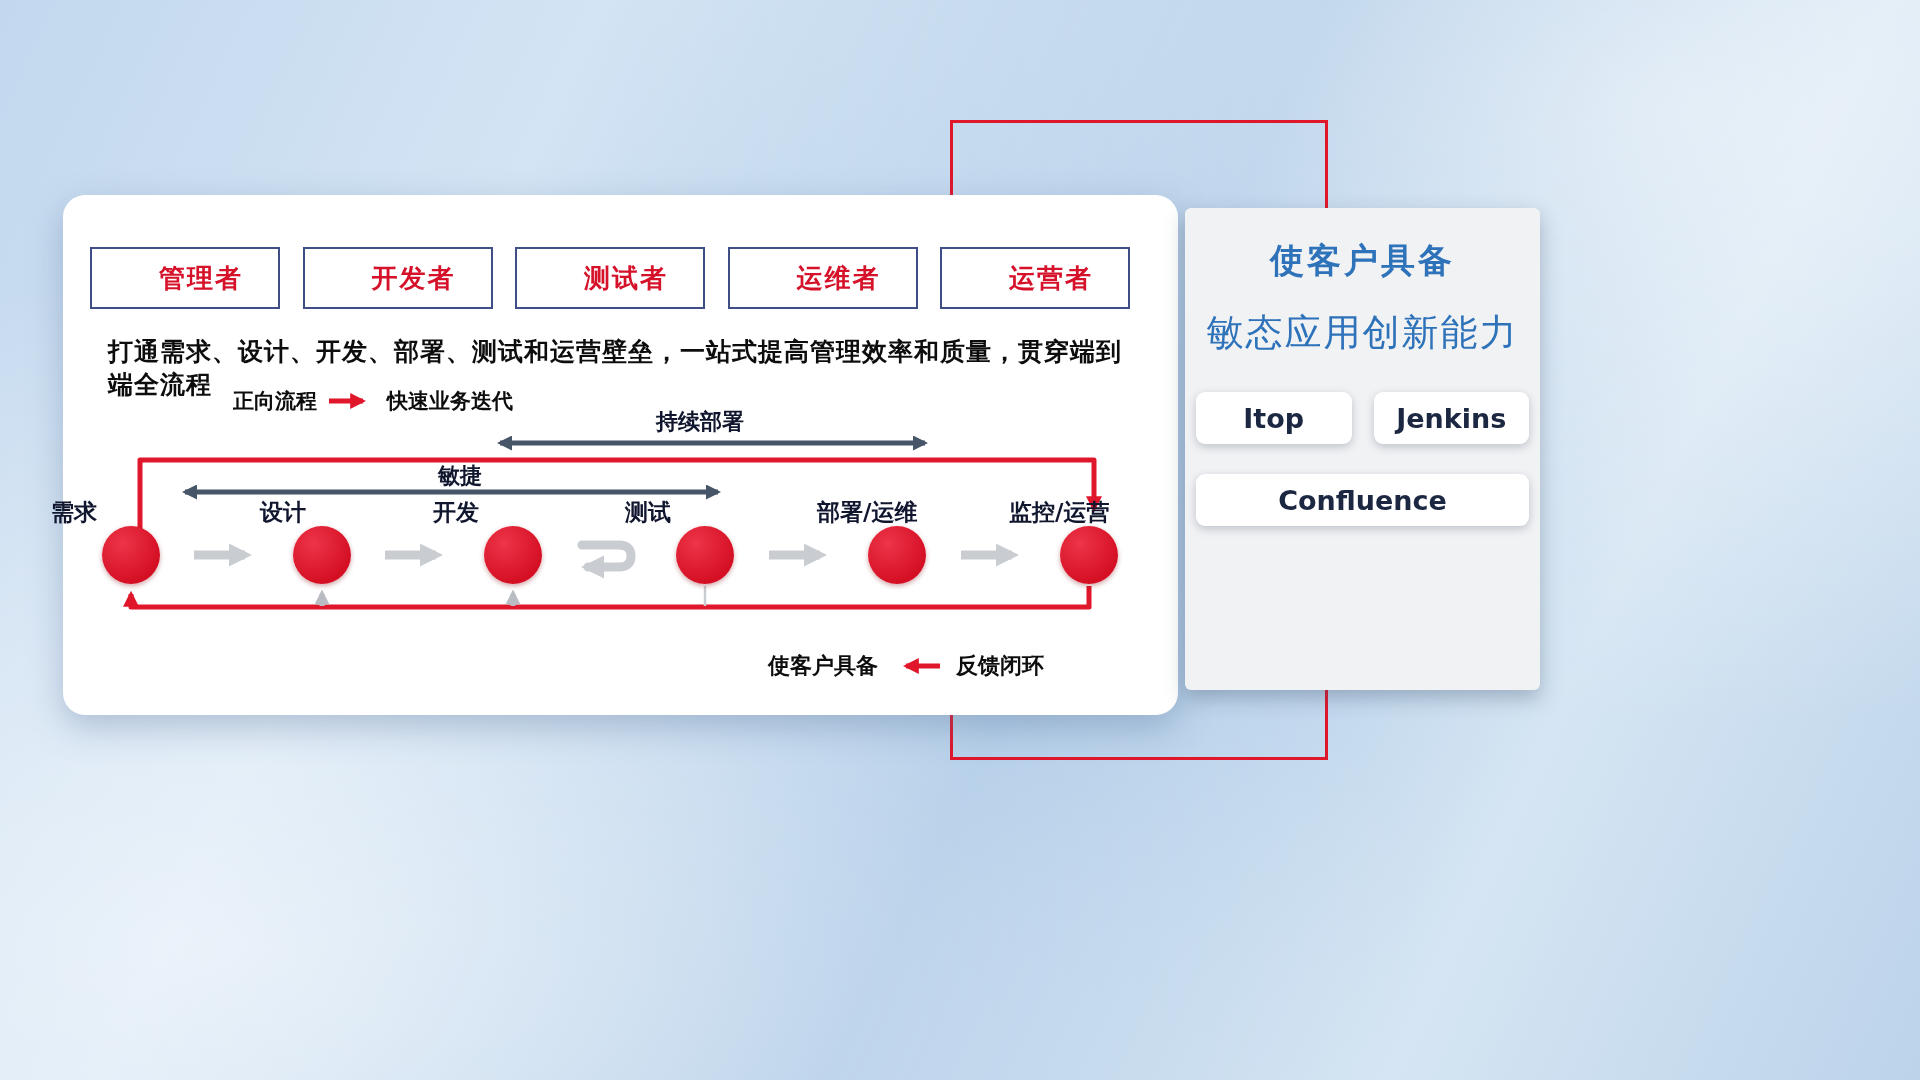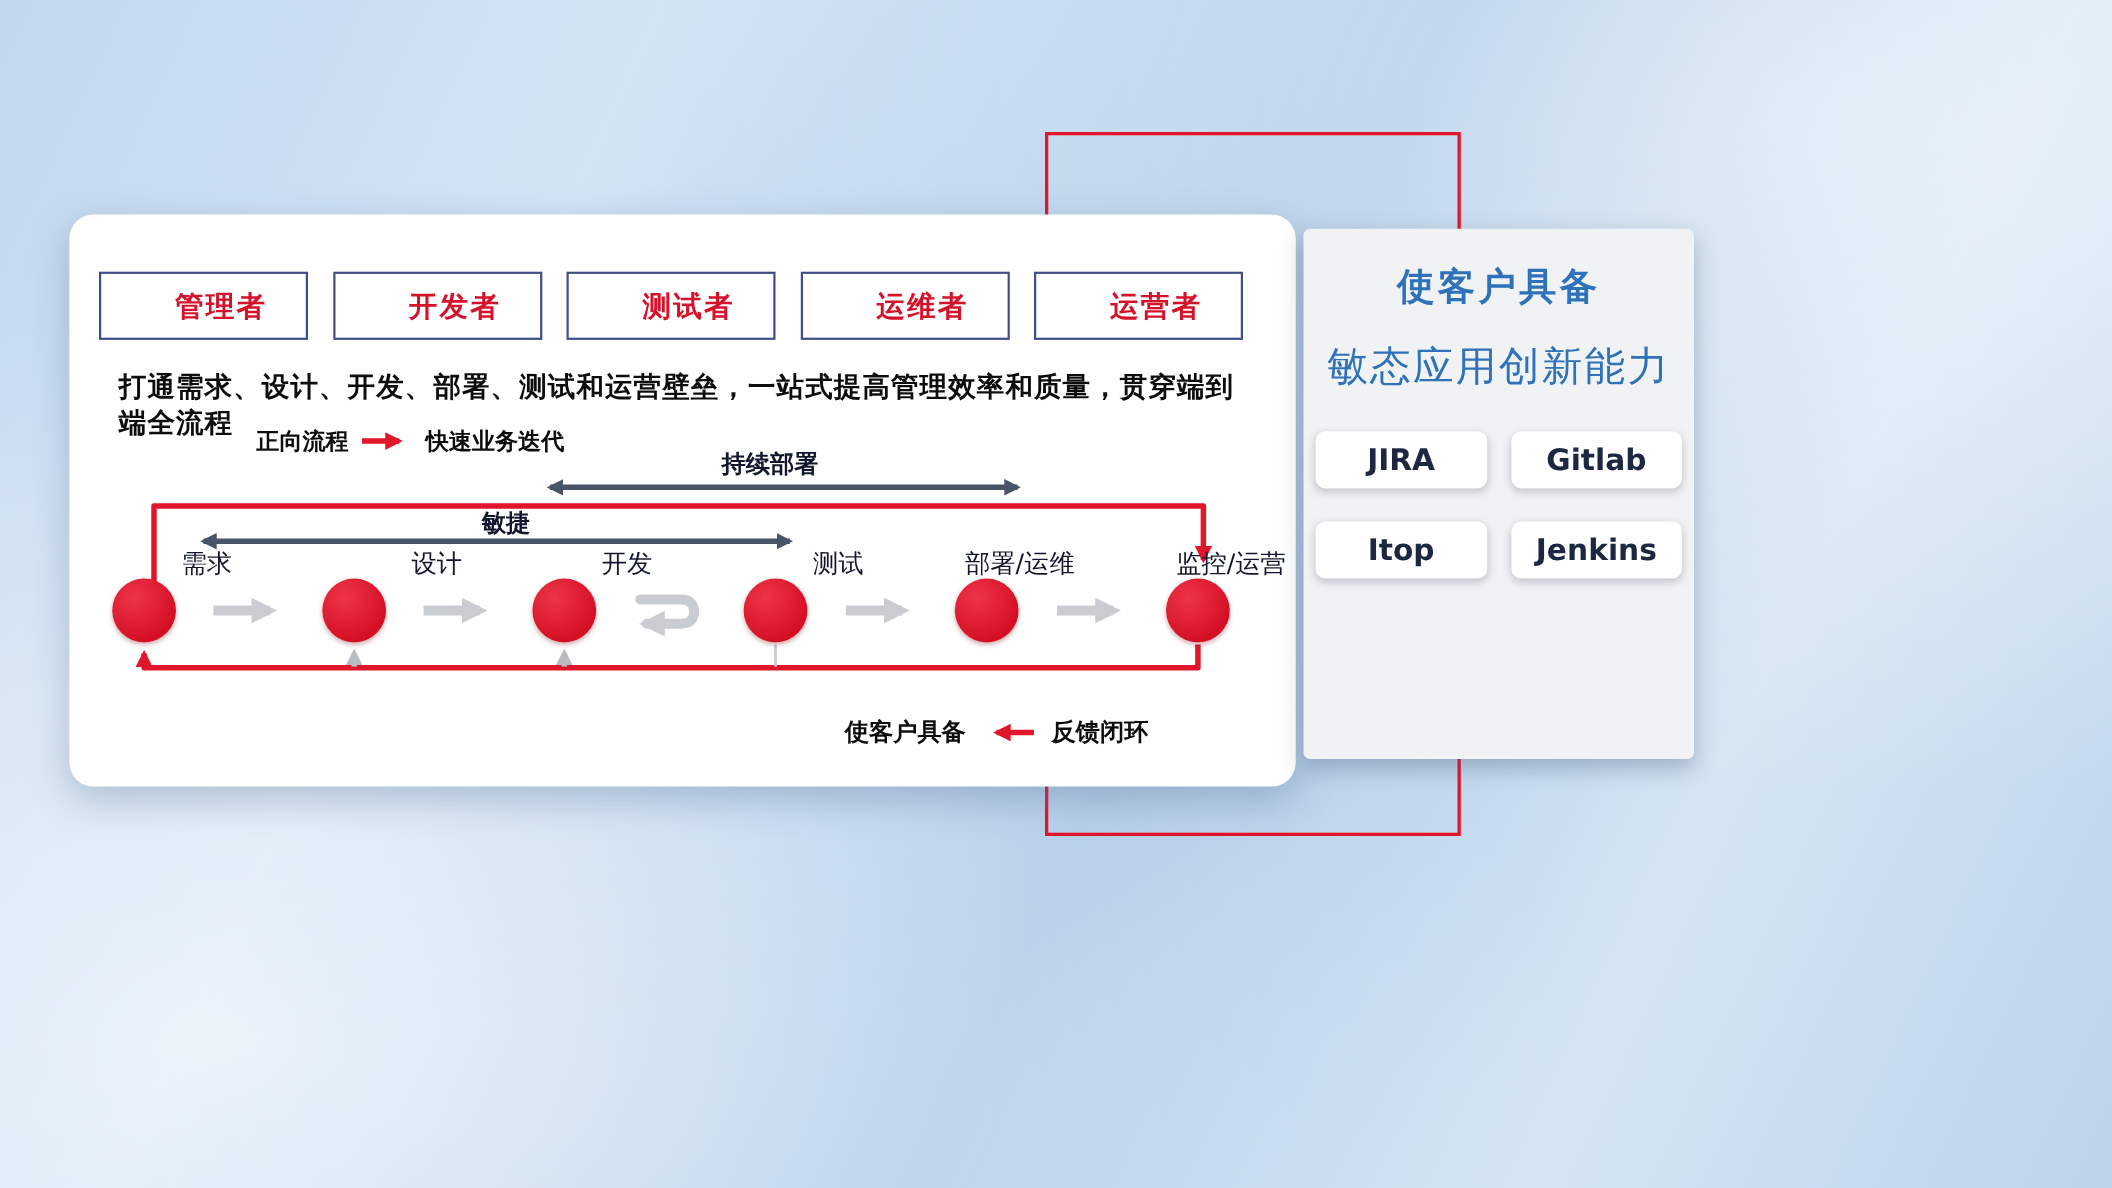--- a/index.html
+++ b/index.html
@@ -56,22 +56,22 @@
   .agile-label { left: 337px; top: 266px; width: 120px; }
 
   .diagram { position: absolute; left: 0; top: 0; width: 1115px; height: 520px; z-index: 1; pointer-events: none; }
 
   .node-circle {
     position: absolute; top: 331px; width: 58px; height: 58px; border-radius: 50%;
     background: radial-gradient(circle at 35% 30%, #ee3448, #d40f24 72%);
     box-shadow: 0 2px 5px rgba(120,0,10,0.35); z-index: 3;
   }
   .node-label {
-    position: absolute; top: 302px; width: 160px; text-align: right;
-    color: #10162e; font-size: 23px; font-weight: normal; z-index: 4;
+    position: absolute; top: 302px; width: 160px; text-align: left;
+    color: #10162e; font-size: 23px; font-weight: bold; z-index: 4;
   }
 
   
   .panel {
     position: absolute; left: 1185px; top: 208px; width: 355px; height: 482px;
     background: #f1f2f4; border-radius: 6px; z-index: 3;
     box-shadow: 0 8px 20px rgba(60,80,110,0.35);
     padding: 30px 11px 0 11px;
   }
   .panel-title1 {
@@ -185,23 +185,22 @@
       <span class="legend-caption">反馈闭环</span>
     </div>
 
   </div>
 
   <div class="panel">
     <div class="panel-title1">使客户具备</div>
     <div class="panel-title2">敏态应用创新能力</div>
     <div class="tools">
       <div class="tool-row">
-        <div class="tool-btn">JIRA</div>
-        <div class="tool-btn">Gitlab</div>
-      </div>
-      <div class="tool-row">
         <div class="tool-btn">Itop</div>
         <div class="tool-btn">Jenkins</div>
       </div>
+      <div class="tool-row">
+        <div class="tool-btn">Confluence</div>
+      </div>
     </div>
   </div>
 
 </div>
 
 </body></html>

